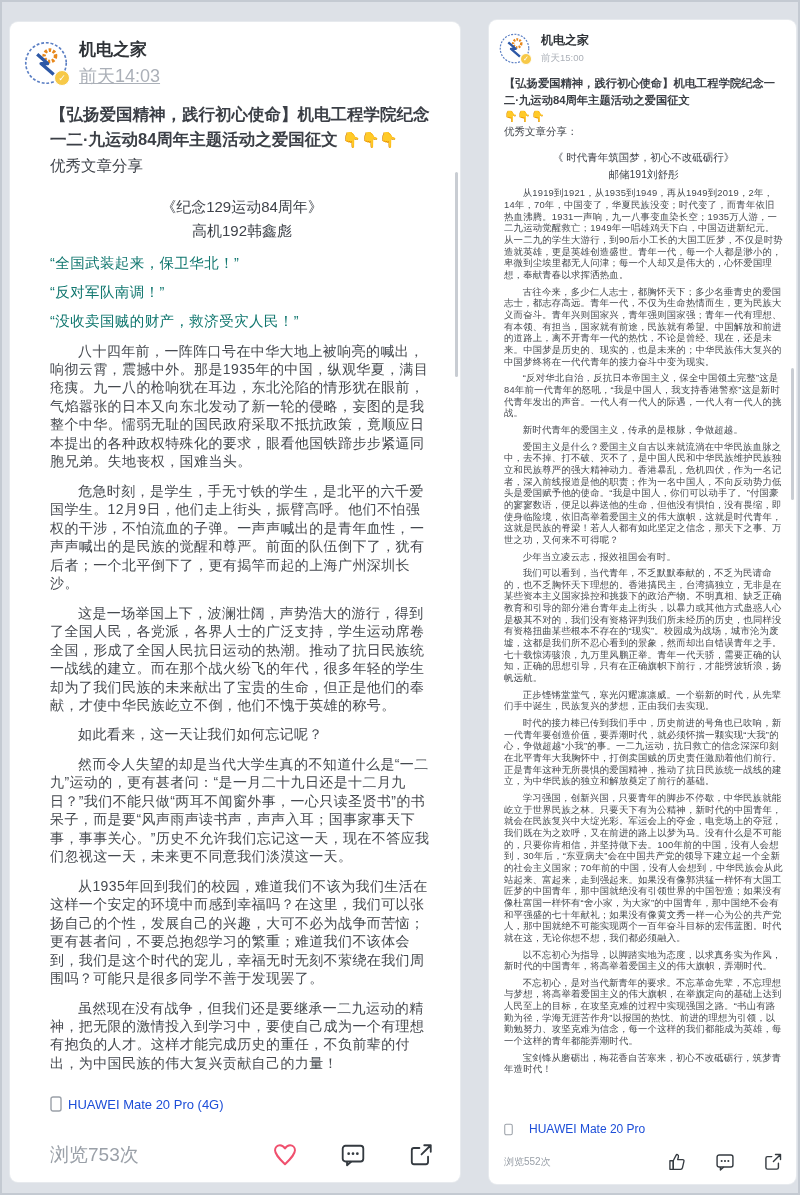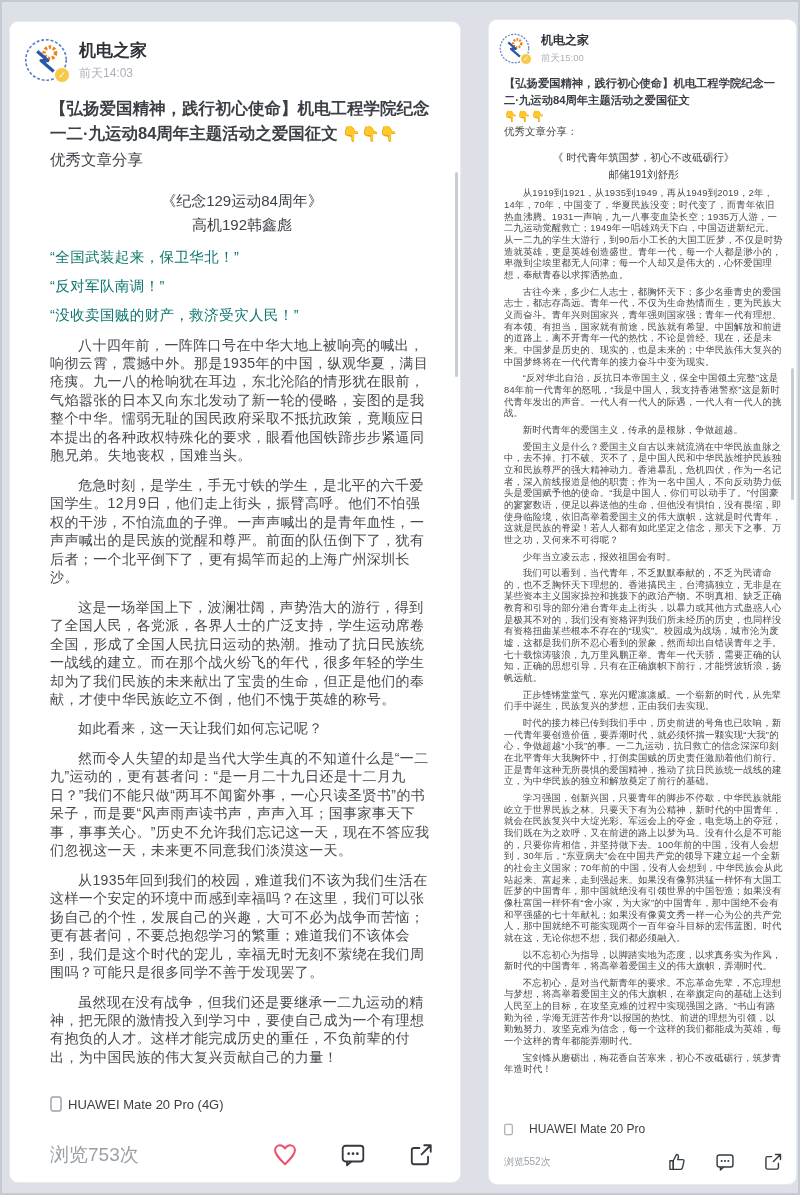--- a/index.html
+++ b/index.html
@@ -29,21 +29,21 @@
     border-radius:50%;display:flex;align-items:center;justify-content:center;
     font-weight:700;border:1px solid #fff;
   }
   .card-left .badge{width:14px;height:14px;font-size:9px;}
   .card-right .badge{width:10px;height:10px;font-size:7px;}
   .meta{margin-left:11px;}
   .author{color:#2f3338;font-weight:700;}
   .card-left .author{font-size:17px;}
   .card-right .author{font-size:12px;}
   .time{color:#abb0b8;margin-top:3px;}
-  .card-left .time{font-size:12px;}
+  .card-left .time{font-size:18px;text-decoration:underline;}
   .card-right .time{font-size:9.5px;}
 
   
   .bodywrap{flex:1;overflow:hidden;}
   .card-left .bodywrap{padding:4px 26px 0 40px;}
   .card-right .bodywrap{padding:4px 13px 0 15px;}
   .post-title{color:#3b3f46;font-weight:700;}
   .card-left .post-title{font-size:16.5px;line-height:1.5;margin:6px 0 2px;}
   .card-right .post-title{font-size:11.3px;line-height:1.5;margin:4px 0 1px;}
   .emoji{color:#f5b51f;}
@@ -58,21 +58,21 @@
   .card-left .slogans .slogan{font-size:14.5px;color:#0f766e;line-height:1.3;
     margin:10px 0;letter-spacing:.4px;}
   .paras p, .paras .para{color:#45494f;text-indent:2em;}
   .card-left .paras .para{font-size:14px;line-height:1.32;margin:11px 0;letter-spacing:.4px;}
   .card-right .paras .para{font-size:9.4px;line-height:1.24;margin:5px 0;letter-spacing:.2px;}
 
   
   .bottom{margin-top:auto;}
   .card-left .bottom{padding:6px 26px 14px 40px;}
   .card-right .bottom{padding:4px 13px 12px 15px;}
-  .device{display:flex;align-items:center;color:#404040;}
+  .device{display:flex;align-items:center;color:#1d4ed8;}
   .card-left .device{font-size:13px;gap:6px;margin-bottom:30px;}
   .card-right .device{font-size:12px;gap:16px;margin-bottom:16px;}
   .device svg{display:block;}
   .footrow{display:flex;align-items:center;justify-content:space-between;}
   .views{color:#9aa0a8;}
   .card-left .views{font-size:19px;}
   .card-right .views{font-size:10px;}
   .actions{display:flex;align-items:center;}
   .card-left .actions{gap:42px;}
   .card-right .actions{gap:28px;}

